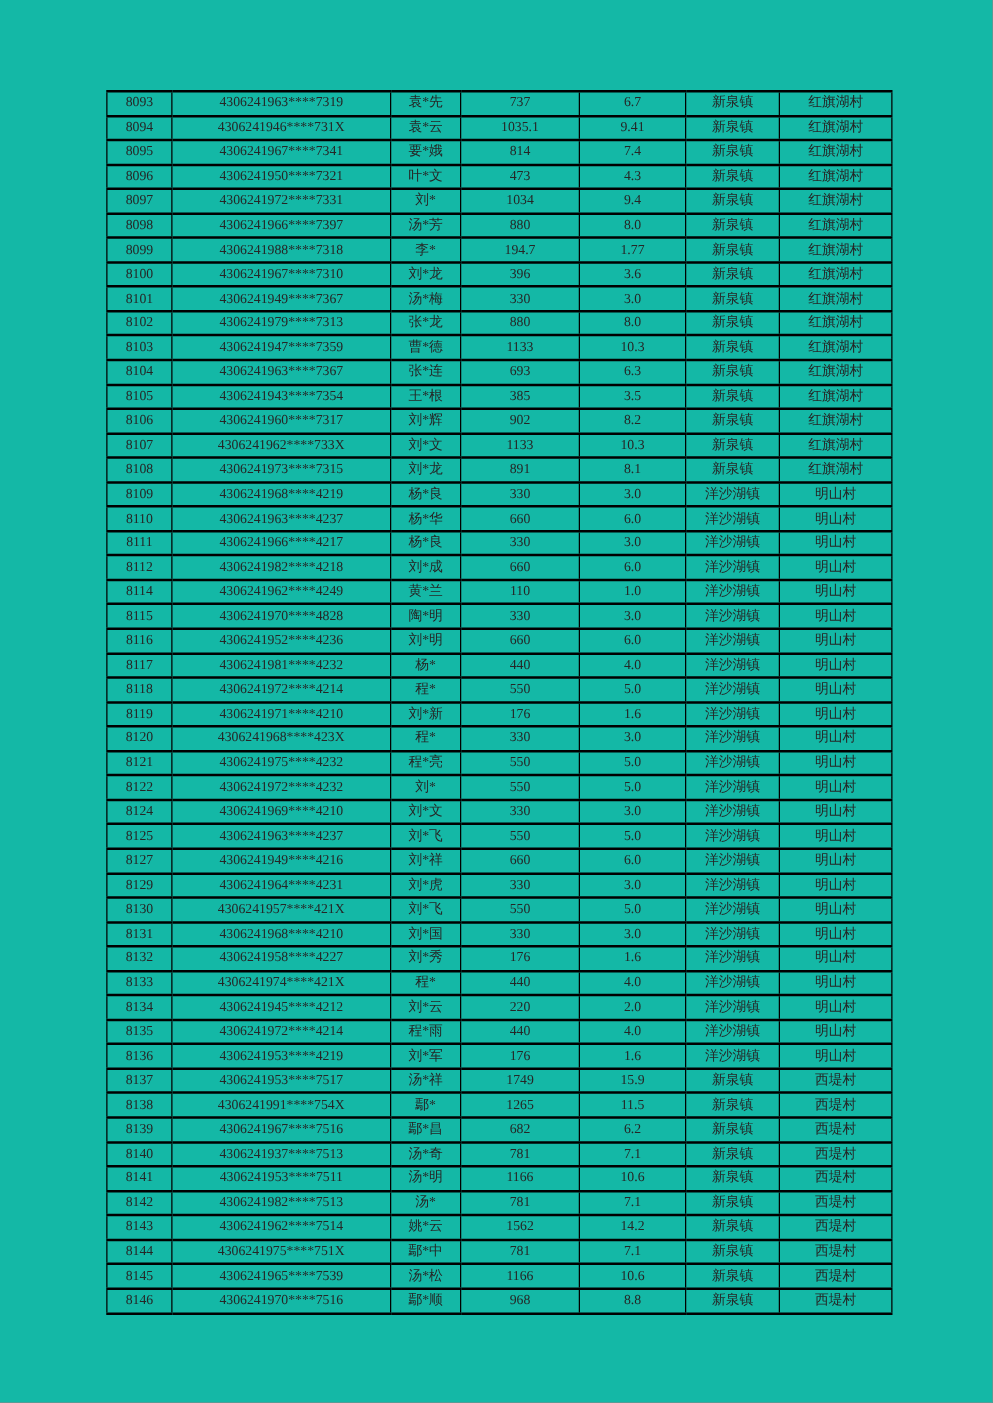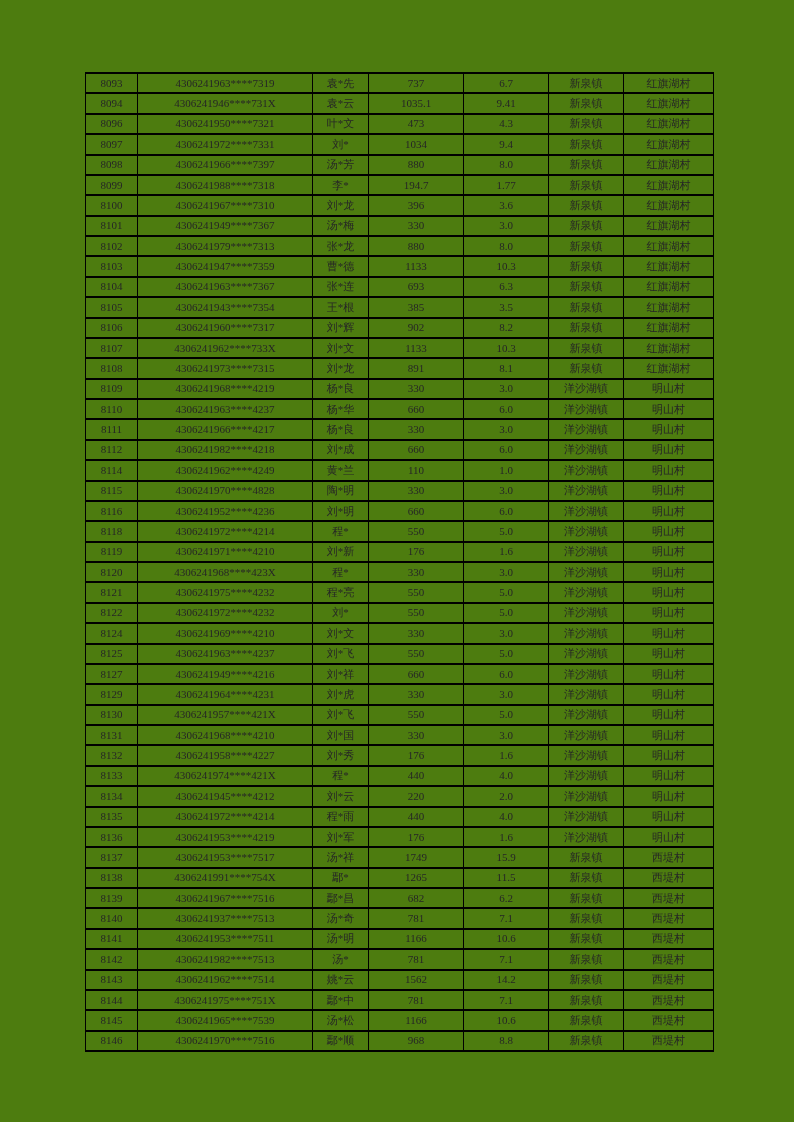--- a/index.html
+++ b/index.html
@@ -4,21 +4,21 @@
 <style>
   html, body {
     margin: 0;
     padding: 0;
     background: #888;
   }
   .page {
     position: relative;
     width: 794px;
     height: 1122px;
-    background: #4d7c0f;
+    background: #14b8a6;
     margin: 0 auto;
     overflow: hidden;
     font-family: "Liberation Serif", "DejaVu Serif", serif;
   }
   table.data-table {
     position: absolute;
     left: 85px;
     top: 72px;
     width: 628px;
     height: 980px;
@@ -67,20 +67,29 @@
         <tr>
           <td>8094</td>
           <td>4306241946****731X</td>
           <td>袁*云</td>
           <td>1035.1</td>
           <td>9.41</td>
           <td>新泉镇</td>
           <td>红旗湖村</td>
         </tr>
         <tr>
+          <td>8095</td>
+          <td>4306241967****7341</td>
+          <td>要*娥</td>
+          <td>814</td>
+          <td>7.4</td>
+          <td>新泉镇</td>
+          <td>红旗湖村</td>
+        </tr>
+        <tr>
           <td>8096</td>
           <td>4306241950****7321</td>
           <td>叶*文</td>
           <td>473</td>
           <td>4.3</td>
           <td>新泉镇</td>
           <td>红旗湖村</td>
         </tr>
         <tr>
           <td>8097</td>
@@ -247,20 +256,29 @@
         <tr>
           <td>8116</td>
           <td>4306241952****4236</td>
           <td>刘*明</td>
           <td>660</td>
           <td>6.0</td>
           <td>洋沙湖镇</td>
           <td>明山村</td>
         </tr>
         <tr>
+          <td>8117</td>
+          <td>4306241981****4232</td>
+          <td>杨*</td>
+          <td>440</td>
+          <td>4.0</td>
+          <td>洋沙湖镇</td>
+          <td>明山村</td>
+        </tr>
+        <tr>
           <td>8118</td>
           <td>4306241972****4214</td>
           <td>程*</td>
           <td>550</td>
           <td>5.0</td>
           <td>洋沙湖镇</td>
           <td>明山村</td>
         </tr>
         <tr>
           <td>8119</td>

